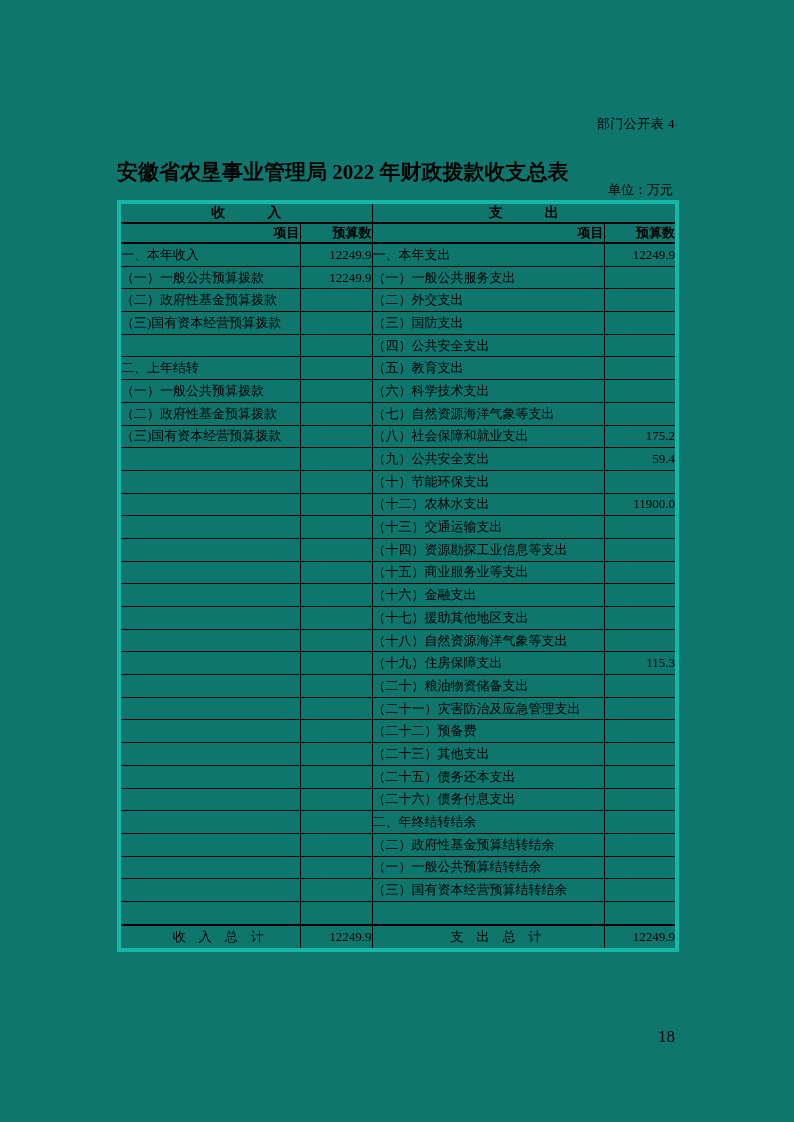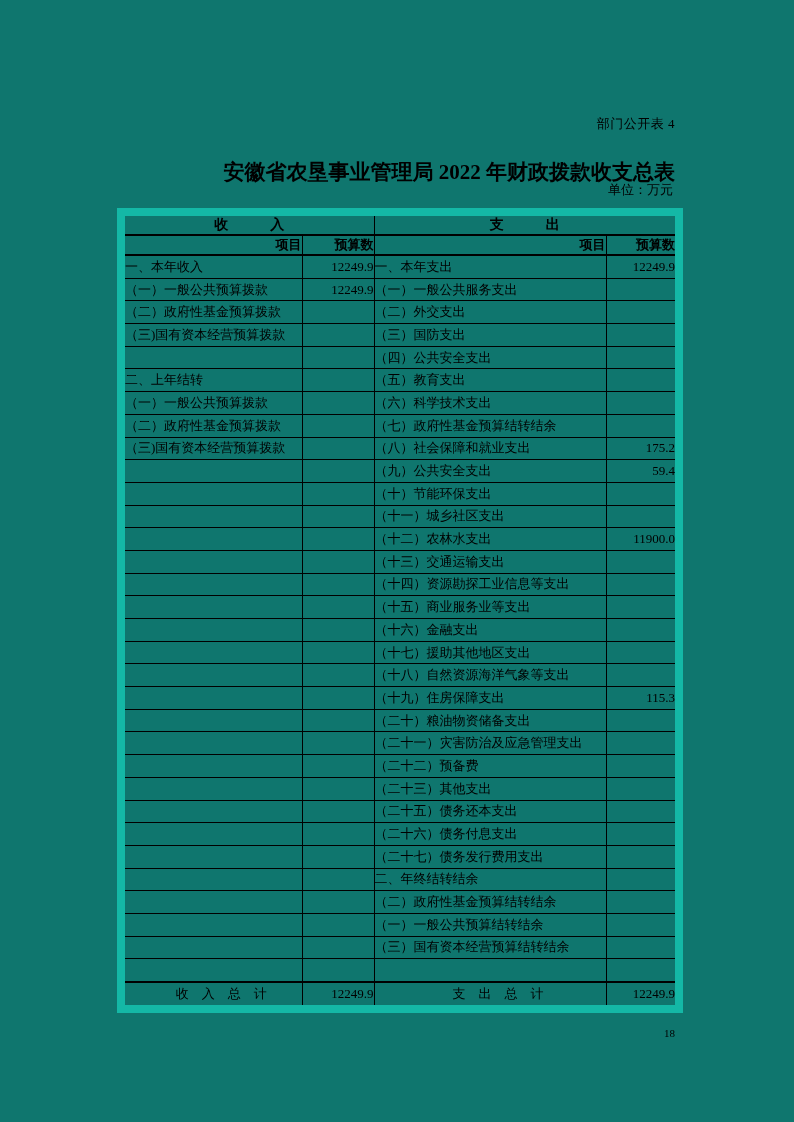--- a/index.html
+++ b/index.html
@@ -27,41 +27,40 @@
     top: 115px;
     right: 0;
     font-size: 13px;
     letter-spacing: 0.5px;
   }
   .doc-title {
     position: absolute;
     top: 144px;
     left: 0;
     width: 100%;
-    text-align: right;
+    text-align: left;
     font-size: 21px;
     font-weight: bold;
     white-space: nowrap;
   }
   .unit-label {
     position: absolute;
     top: 181px;
     right: 2px;
     font-size: 13px;
   }
   table.budget {
     position: absolute;
     top: 200px;
     left: 0;
     width: 558px;
     border-collapse: collapse;
     table-layout: fixed;
-    border: 8px solid #14b8a6;
+    border: 4px solid #14b8a6;
     font-size: 13px;
-    margin-top: 8px;
   }
   col.c-item-l  { width: 181px; }
   col.c-val-l   { width: 72px; }
   col.c-item-r  { width: 232px; }
   col.c-val-r   { width: 73px; }
   table.budget th, table.budget td {
     border: 1px solid #000;
     padding: 0;
     overflow: hidden;
     white-space: nowrap;
@@ -87,21 +86,21 @@
     height: 22px;
     border-top: 2px solid #000;
   }
   tr.total-row td.lbl { text-align: center; padding-left: 16px; }
   .page-number {
     position: absolute;
     top: 1027px;
     left: 117px;
     width: 558px;
     text-align: right;
-    font-size: 11px;
+    font-size: 17px;
   }
 </style>
 </head>
 <body>
 
 <div class="page">
   <div class="content">
 
     <div class="dept-label">部门公开表 4</div>
 
@@ -168,21 +167,21 @@
           </tr>
           <tr class="data-row">
             <td class="lbl">（一）一般公共预算拨款</td>
             <td class="num"></td>
             <td class="lbl">（六）科学技术支出</td>
             <td class="num"></td>
           </tr>
           <tr class="data-row">
             <td class="lbl">（二）政府性基金预算拨款</td>
             <td class="num"></td>
-            <td class="lbl">（七）政府性基金预算结转结余</td>
+            <td class="lbl">（七）自然资源海洋气象等支出</td>
             <td class="num"></td>
           </tr>
           <tr class="data-row">
             <td class="lbl">（三)国有资本经营预算拨款</td>
             <td class="num"></td>
             <td class="lbl">（八）社会保障和就业支出</td>
             <td class="num">175.2</td>
           </tr>
           <tr class="data-row">
             <td class="lbl"></td>
@@ -192,26 +191,20 @@
           </tr>
           <tr class="data-row">
             <td class="lbl"></td>
             <td class="num"></td>
             <td class="lbl">（十）节能环保支出</td>
             <td class="num"></td>
           </tr>
           <tr class="data-row">
             <td class="lbl"></td>
             <td class="num"></td>
-            <td class="lbl">（十一）城乡社区支出</td>
-            <td class="num"></td>
-          </tr>
-          <tr class="data-row">
-            <td class="lbl"></td>
-            <td class="num"></td>
             <td class="lbl">（十二）农林水支出</td>
             <td class="num">11900.0</td>
           </tr>
           <tr class="data-row">
             <td class="lbl"></td>
             <td class="num"></td>
             <td class="lbl">（十三）交通运输支出</td>
             <td class="num"></td>
           </tr>
           <tr class="data-row">
@@ -277,26 +270,20 @@
           <tr class="data-row">
             <td class="lbl"></td>
             <td class="num"></td>
             <td class="lbl">（二十五）债务还本支出</td>
             <td class="num"></td>
           </tr>
           <tr class="data-row">
             <td class="lbl"></td>
             <td class="num"></td>
             <td class="lbl">（二十六）债务付息支出</td>
-            <td class="num"></td>
-          </tr>
-          <tr class="data-row">
-            <td class="lbl"></td>
-            <td class="num"></td>
-            <td class="lbl">（二十七）债务发行费用支出</td>
             <td class="num"></td>
           </tr>
           <tr class="data-row">
             <td class="lbl"></td>
             <td class="num"></td>
             <td class="lbl">二、年终结转结余</td>
             <td class="num"></td>
           </tr>
           <tr class="data-row">
             <td class="lbl"></td>

